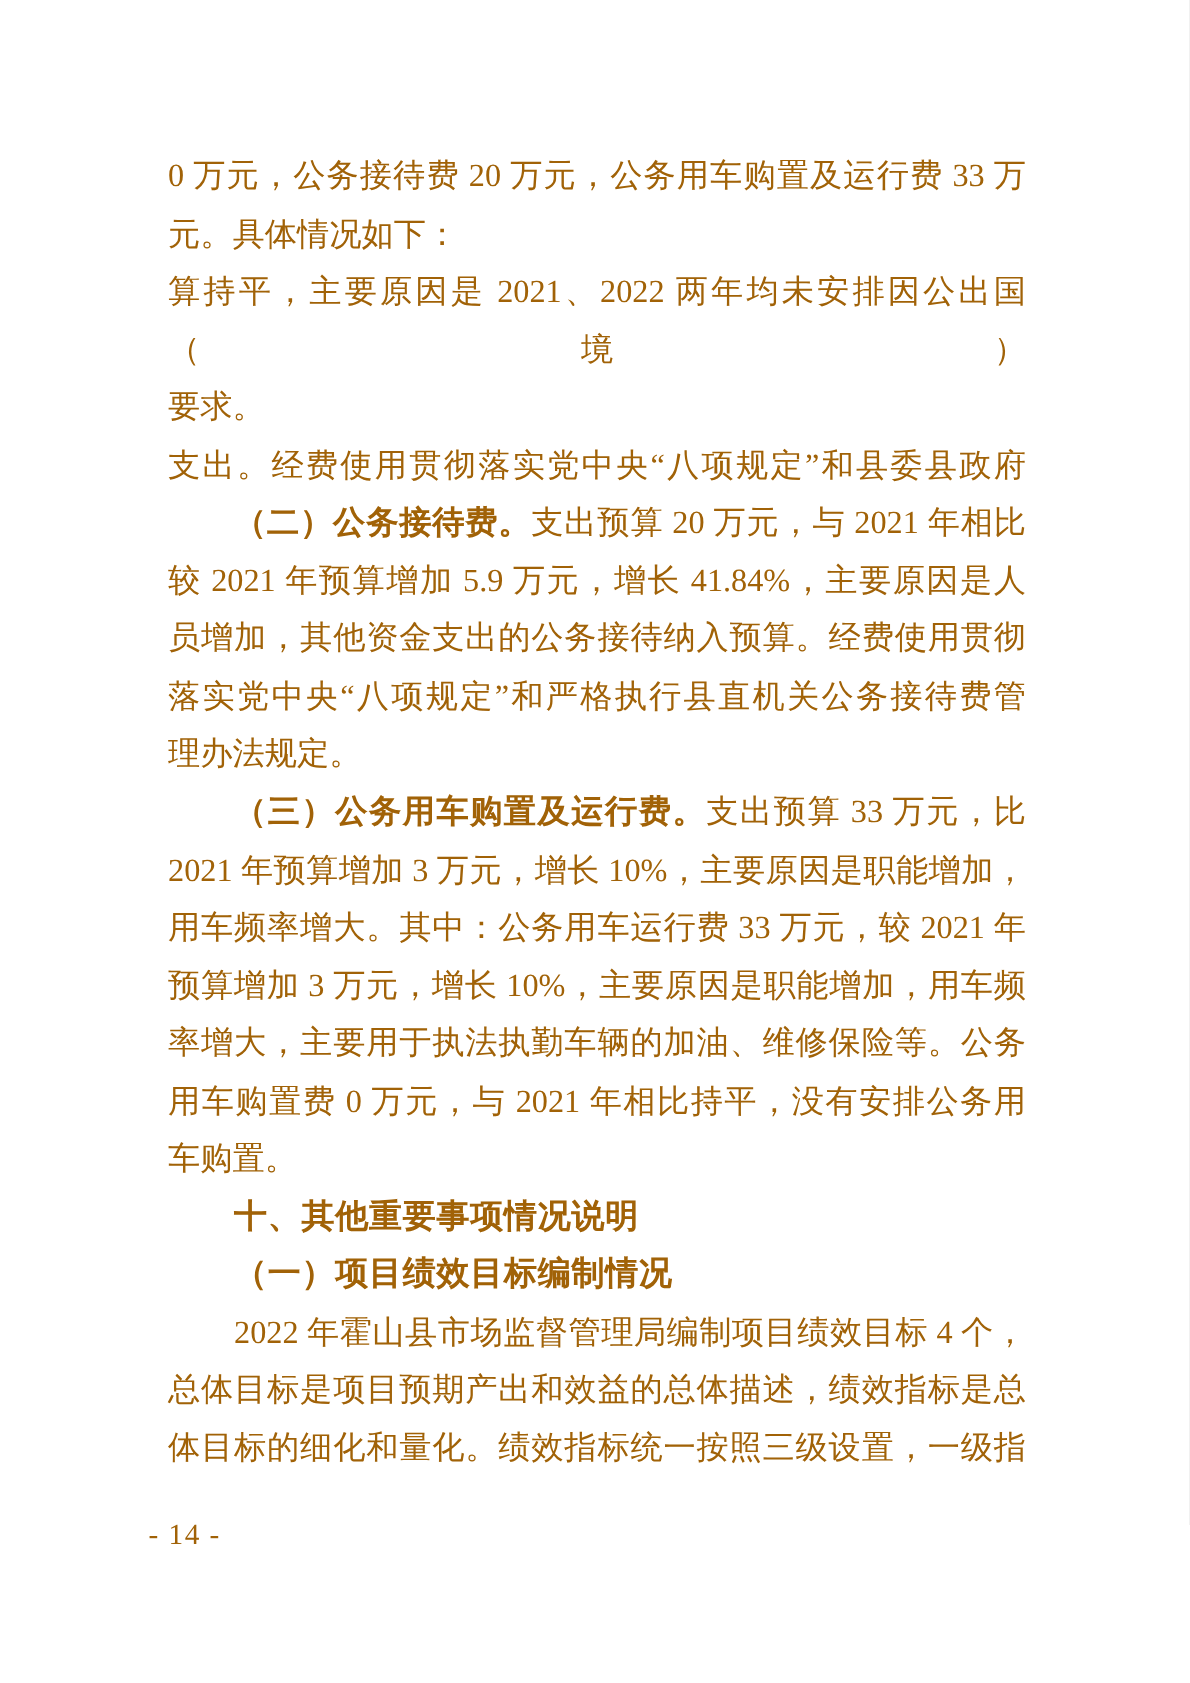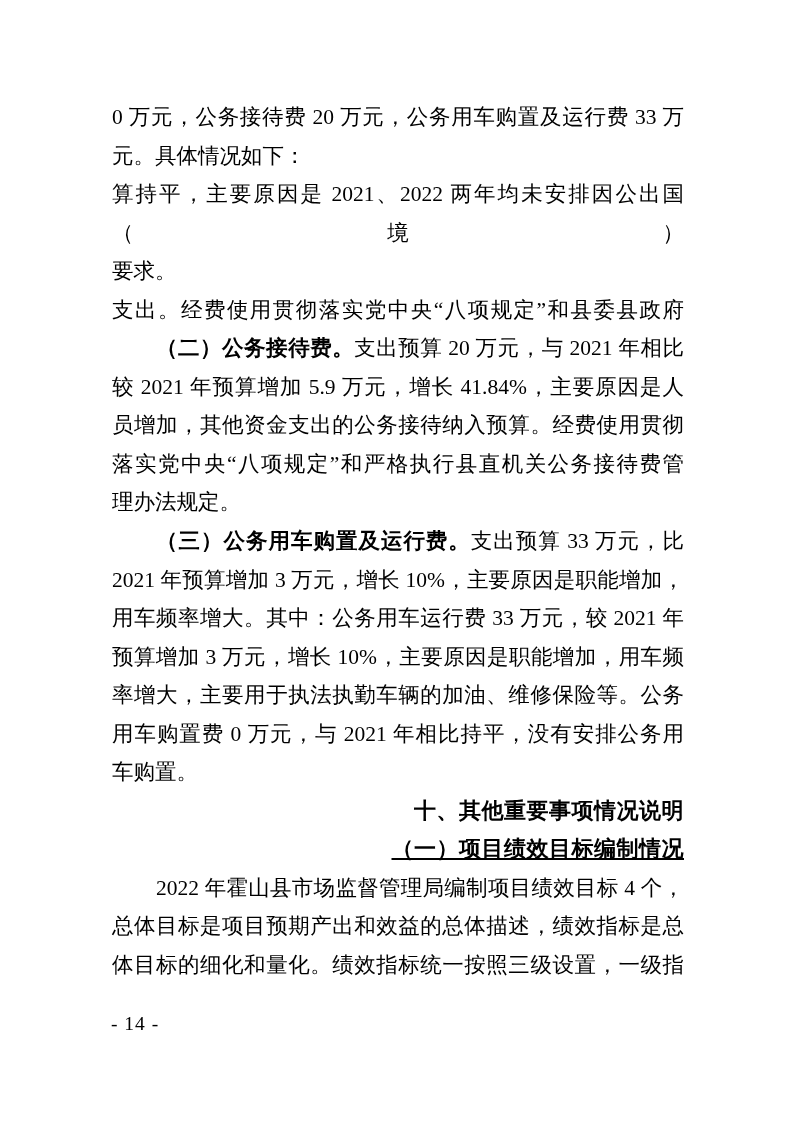--- a/index.html
+++ b/index.html
@@ -7,21 +7,21 @@
     padding: 0;
     background: #e8e8e8;
   }
   .page {
     position: relative;
     width: 793px;
     height: 1122px;
     margin: 0 auto;
     background: #ffffff;
     font-family: "Liberation Serif", "DejaVu Serif", serif;
-    color: #000000;
+    color: #a16207;
     overflow: hidden;
   }
   .text-block {
     position: absolute;
     left: 112px;
     top: 98px;
     width: 572px;
     font-size: 21.5px;
     line-height: 38.55px;
   }
@@ -29,40 +29,38 @@
     text-align: left;
     min-height: 38.55px;
   }
   .line.justify {
     text-align: justify;
     text-align-last: justify;
     text-justify: inter-character;
   }
   .line.indent {
     text-indent: 44px;
-    text-align: right;
   }
   .bold {
     font-weight: bold;
   }
   .line.h1 {
     font-family: "Liberation Sans", "DejaVu Sans", sans-serif;
     font-weight: bold;
     font-size: 22px;
     letter-spacing: 0.5px;
   }
   .line.h2 {
     font-weight: bold;
     font-size: 22px;
     letter-spacing: 0.5px;
-    text-decoration: underline;
   }
   .page-number {
     position: absolute;
-    left: 111px;
+    left: 99px;
     top: 1010px;
     font-size: 19.5px;
     letter-spacing: 1px;
     line-height: 28px;
     font-family: Liberation Serif, serif;
   }
 </style>
 </head>
 <body>
 

